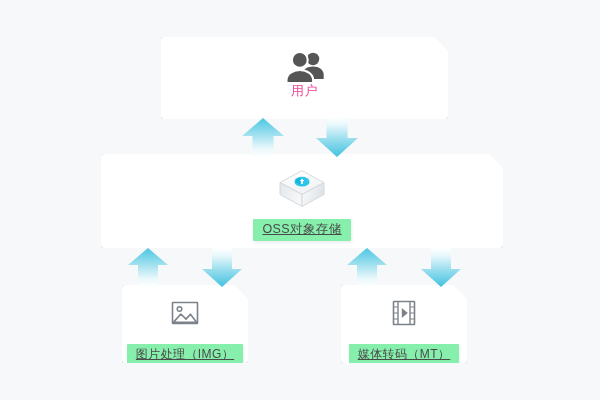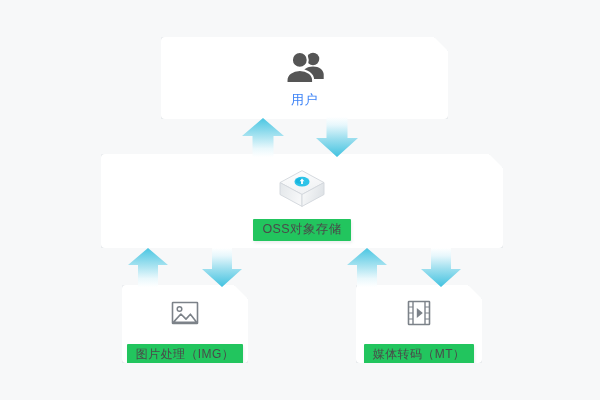--- a/index.html
+++ b/index.html
@@ -57,21 +57,21 @@
   #panel-oss .panel-inner { top: 13px; }
 
   
   #panel-img {
     left: 122px;
     top: 285px;
     width: 126px;
     height: 78px;
   }
   #panel-mt {
-    left: 356px;
+    left: 341px;
     top: 285px;
     width: 126px;
     height: 78px;
   }
   #panel-img .panel-inner,
   #panel-mt .panel-inner { top: 11px; }
 
   
   .icon-users {
     width: 42px; height: 34px;
@@ -93,30 +93,30 @@
 
   
   .label {
     font-size: 12.5px;
     color: #4a4a4a;
     letter-spacing: 0.4px;
     white-space: nowrap;
     line-height: 1;
   }
   #label-user {
-    margin-top: 9px;
     font-size: 13px;
-    color: #3b82f6;
+    color: #ec4899;
   }
   .label-shadowed {
     margin-top: 8px;
     padding: 4px 9px 5px 9px;
-    background: #22c55e;
+    background: #86efac;
     box-shadow: 1px 2px 3px rgba(150,158,166,0.18);
     border-radius: 1px;
+    text-decoration: underline;
   }
   #label-oss { font-size: 12.5px; }
   #label-img, #label-mt { font-size: 12px; margin-top: 14px; }
 
   
   .arrow {
     position: absolute;
   }
   .arrow svg { display: block; }
 

